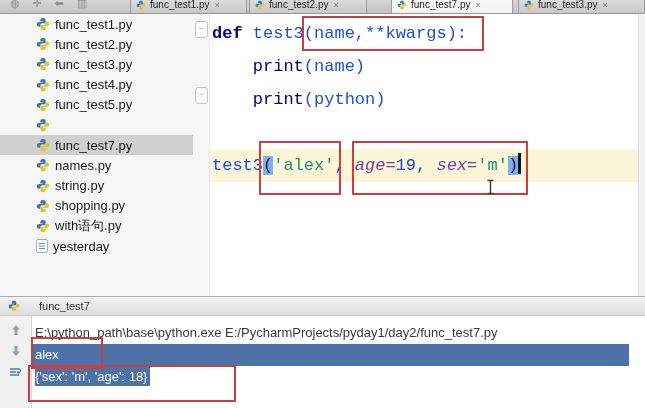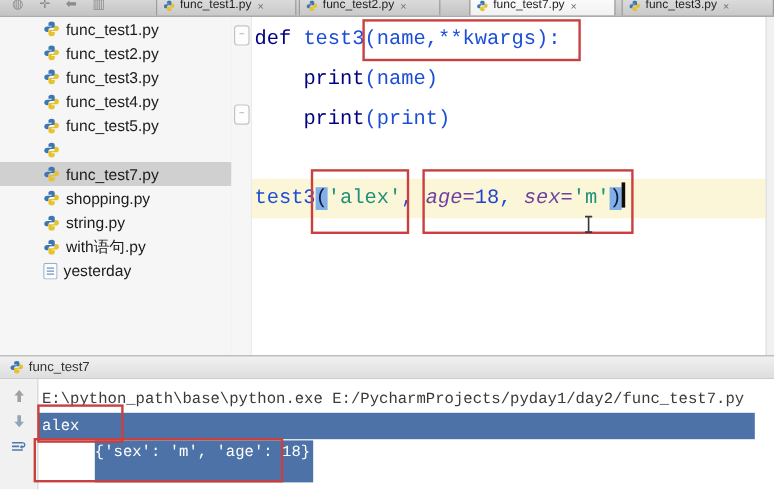--- a/index.html
+++ b/index.html
@@ -59,21 +59,21 @@
     position:absolute;left:193px;top:135px;width:445px;height:33px;
     background:var(--curline);
   }
 
   .editor{
     position:absolute;left:210px;top:0;width:428px;height:282px;
     font-family:"Liberation Mono",monospace;font-size:17px;color:#111;
     padding-top:3px;box-sizing:border-box;
   }
   .code-line{height:33px;line-height:33px;white-space:pre;padding-left:2px;}
-  .tok-kw{color:var(--kw);font-weight:normal;margin-top:27px;}
+  .tok-kw{color:var(--kw);font-weight:bold;margin-top:27px;}
   .tok-builtin{color:var(--builtin);}
   .tok-plain{color:#1d4ed8;}
   .tok-str{color:var(--str);}
   .tok-kwarg{color:var(--kwarg);font-style:italic;}
   .tok-num{color:var(--num);}
   .tok-brace{background:var(--bracehl);color:#15154a;}
   .caret{
     display:inline-block;width:3px;height:21px;background:#0c0c0c;
     vertical-align:-4px;
   }
@@ -83,38 +83,38 @@
   .vscroll{
     position:absolute;left:638px;top:0;width:7px;height:282px;
     background:#f1f1f1;border-left:1px solid #dedede;box-sizing:border-box;
   }
 
   
   .runheader{
     position:absolute;left:0;top:296px;width:645px;height:20px;box-sizing:border-box;
     background:linear-gradient(#f1f1f1,#dedede);
     border-top:1px solid #adadad;border-bottom:1px solid #cccccc;
-    display:flex;align-items:center;gap:4px;padding-left:8px;
+    display:flex;align-items:center;gap:19px;padding-left:8px;
     font-size:11px;color:#333;
   }
   .runheader .pyicon{width:12px;height:12px;}
 
   .console{position:absolute;left:0;top:316px;width:645px;height:92px;background:#fff;}
   .ctoolbar{
     position:absolute;left:0;top:0;width:32px;height:92px;box-sizing:border-box;
     background:#f1f1f1;border-right:1px solid #d6d6d6;
     display:flex;flex-direction:column;align-items:center;gap:7px;padding-top:7px;
   }
   .cbody{
     position:absolute;left:32px;top:0;right:0;bottom:0;
-    font-family:Liberation Mono, monospace;font-size:13px;padding-top:6px;
+    font-family:Liberation Sans, sans-serif;font-size:13px;padding-top:6px;
   }
   .console-line{height:22px;line-height:22px;white-space:pre;padding-left:3px;color:var(--cmdtext);}
   .console-line.sel-full{background:var(--sel);color:#fff;margin-right:16px;}
-  .sel-text{background:var(--sel);color:#fff;padding:2px 3px 18px 0;margin-left:44px;}
+  .sel-text{background:var(--sel);color:#fff;padding:2px 3px 2px 0;}
 </style>
 </head>
 <body>
 
 <div class="screen">
 
   <div class="tabbar">
     <div class="ptoolbar">
       <span>◍</span>
       <span>✛</span>
@@ -217,37 +217,45 @@
 
   <div class="tree-item selected">
     <svg class="ic-py" width="14" height="14" viewBox="0 0 16 16">
       <path fill="#3f76b0" d="M8 1C5.8 1 5 1.9 5 3.2V5h3v.8H3.8C2.2 5.8 1 6.8 1 8.5S2.2 11 3.8 11H5V9.2C5 7.9 6 7 7.2 7H11V3.2C11 1.9 10.2 1 8 1z"></path>
       <path fill="#e5c32b" d="M8 15c2.2 0 3-.9 3-2.2V11H8v-.8h4.2c1.6 0 2.8-1 2.8-2.7S13.8 5 12.2 5H11v1.8C11 8.1 10 9 8.8 9H5v3.8C5 14.1 5.8 15 8 15z"></path>
     </svg>
 
     <span class="ti-label">func_test7.py</span>
   </div>
 
+  <div class="tree-item">
+    <svg class="ic-py" width="14" height="14" viewBox="0 0 16 16">
+      <path fill="#3f76b0" d="M8 1C5.8 1 5 1.9 5 3.2V5h3v.8H3.8C2.2 5.8 1 6.8 1 8.5S2.2 11 3.8 11H5V9.2C5 7.9 6 7 7.2 7H11V3.2C11 1.9 10.2 1 8 1z"></path>
+      <path fill="#e5c32b" d="M8 15c2.2 0 3-.9 3-2.2V11H8v-.8h4.2c1.6 0 2.8-1 2.8-2.7S13.8 5 12.2 5H11v1.8C11 8.1 10 9 8.8 9H5v3.8C5 14.1 5.8 15 8 15z"></path>
+    </svg>
+
+    <span class="ti-label">names.py</span>
+  </div>
+
+  <div class="tree-item">
+    <svg class="ic-py" width="14" height="14" viewBox="0 0 16 16">
+      <path fill="#3f76b0" d="M8 1C5.8 1 5 1.9 5 3.2V5h3v.8H3.8C2.2 5.8 1 6.8 1 8.5S2.2 11 3.8 11H5V9.2C5 7.9 6 7 7.2 7H11V3.2C11 1.9 10.2 1 8 1z"></path>
+      <path fill="#e5c32b" d="M8 15c2.2 0 3-.9 3-2.2V11H8v-.8h4.2c1.6 0 2.8-1 2.8-2.7S13.8 5 12.2 5H11v1.8C11 8.1 10 9 8.8 9H5v3.8C5 14.1 5.8 15 8 15z"></path>
+    </svg>
+
+    <span class="ti-label">string.py</span>
+  </div>
 
   <div class="tree-item">
     <svg class="ic-py" width="14" height="14" viewBox="0 0 16 16">
       <path fill="#3f76b0" d="M8 1C5.8 1 5 1.9 5 3.2V5h3v.8H3.8C2.2 5.8 1 6.8 1 8.5S2.2 11 3.8 11H5V9.2C5 7.9 6 7 7.2 7H11V3.2C11 1.9 10.2 1 8 1z"></path>
       <path fill="#e5c32b" d="M8 15c2.2 0 3-.9 3-2.2V11H8v-.8h4.2c1.6 0 2.8-1 2.8-2.7S13.8 5 12.2 5H11v1.8C11 8.1 10 9 8.8 9H5v3.8C5 14.1 5.8 15 8 15z"></path>
     </svg>
 
     <span class="ti-label">shopping.py</span>
-  </div>
-
-  <div class="tree-item">
-    <svg class="ic-py" width="14" height="14" viewBox="0 0 16 16">
-      <path fill="#3f76b0" d="M8 1C5.8 1 5 1.9 5 3.2V5h3v.8H3.8C2.2 5.8 1 6.8 1 8.5S2.2 11 3.8 11H5V9.2C5 7.9 6 7 7.2 7H11V3.2C11 1.9 10.2 1 8 1z"></path>
-      <path fill="#e5c32b" d="M8 15c2.2 0 3-.9 3-2.2V11H8v-.8h4.2c1.6 0 2.8-1 2.8-2.7S13.8 5 12.2 5H11v1.8C11 8.1 10 9 8.8 9H5v3.8C5 14.1 5.8 15 8 15z"></path>
-    </svg>
-
-    <span class="ti-label">string.py</span>
   </div>
 
 
   <div class="tree-item">
     <svg class="ic-py" width="14" height="14" viewBox="0 0 16 16">
       <path fill="#3f76b0" d="M8 1C5.8 1 5 1.9 5 3.2V5h3v.8H3.8C2.2 5.8 1 6.8 1 8.5S2.2 11 3.8 11H5V9.2C5 7.9 6 7 7.2 7H11V3.2C11 1.9 10.2 1 8 1z"></path>
       <path fill="#e5c32b" d="M8 15c2.2 0 3-.9 3-2.2V11H8v-.8h4.2c1.6 0 2.8-1 2.8-2.7S13.8 5 12.2 5H11v1.8C11 8.1 10 9 8.8 9H5v3.8C5 14.1 5.8 15 8 15z"></path>
     </svg>
 
     <span class="ti-label">with语句.py</span>
@@ -275,23 +283,23 @@
 
       <div class="redbox" style="left:92px;top:2px;width:178px;height:31px;"></div>
       <div class="redbox" style="left:49px;top:127px;width:78px;height:50px;"></div>
       <div class="redbox" style="left:142px;top:127px;width:172px;height:50px;"></div>
 
       <svg class="ibeam" style="left:276px;top:165px;" width="9" height="16" viewBox="0 0 9 16">
         <path d="M1.5 1.5h6M4.5 1.5v13M1.5 14.5h6" stroke="#3a3a3a" stroke-width="1.4" fill="none"></path>
       </svg>
     <div class="code-line"><span class="tok-kw">def </span><span class="tok-plain">test3(name,**kwargs):</span></div>
         <div class="code-line"><span class="tok-plain">    </span><span class="tok-builtin">print</span><span class="tok-plain">(name)</span></div>
-        <div class="code-line"><span class="tok-plain">    </span><span class="tok-builtin">print</span><span class="tok-plain">(print)</span></div>
+        <div class="code-line"><span class="tok-plain">    </span><span class="tok-builtin">print</span><span class="tok-plain">(python)</span></div>
         <div class="code-line"></div>
-        <div class="code-line"><span class="tok-plain">test3</span><span class="tok-brace">(</span><span class="tok-str">'alex'</span><span class="tok-plain">, </span><span class="tok-kwarg">age=</span><span class="tok-num">18</span><span class="tok-plain">, </span><span class="tok-kwarg">sex=</span><span class="tok-str">'m'</span><span class="tok-brace">)</span><span class="caret"></span></div>
+        <div class="code-line"><span class="tok-plain">test3</span><span class="tok-brace">(</span><span class="tok-str">'alex'</span><span class="tok-plain">, </span><span class="tok-kwarg">age=</span><span class="tok-num">19</span><span class="tok-plain">, </span><span class="tok-kwarg">sex=</span><span class="tok-str">'m'</span><span class="tok-brace">)</span><span class="caret"></span></div>
       </div>
 
     <div class="vscroll"></div>
   </div>
 
   <div class="runheader">
     <svg class="pyicon" viewBox="0 0 16 16">
       <path fill="#3f76b0" d="M8 1C5.8 1 5 1.9 5 3.2V5h3v.8H3.8C2.2 5.8 1 6.8 1 8.5S2.2 11 3.8 11H5V9.2C5 7.9 6 7 7.2 7H11V3.2C11 1.9 10.2 1 8 1z"></path>
       <path fill="#e5c32b" d="M8 15c2.2 0 3-.9 3-2.2V11H8v-.8h4.2c1.6 0 2.8-1 2.8-2.7S13.8 5 12.2 5H11v1.8C11 8.1 10 9 8.8 9H5v3.8C5 14.1 5.8 15 8 15z"></path>
     </svg>

